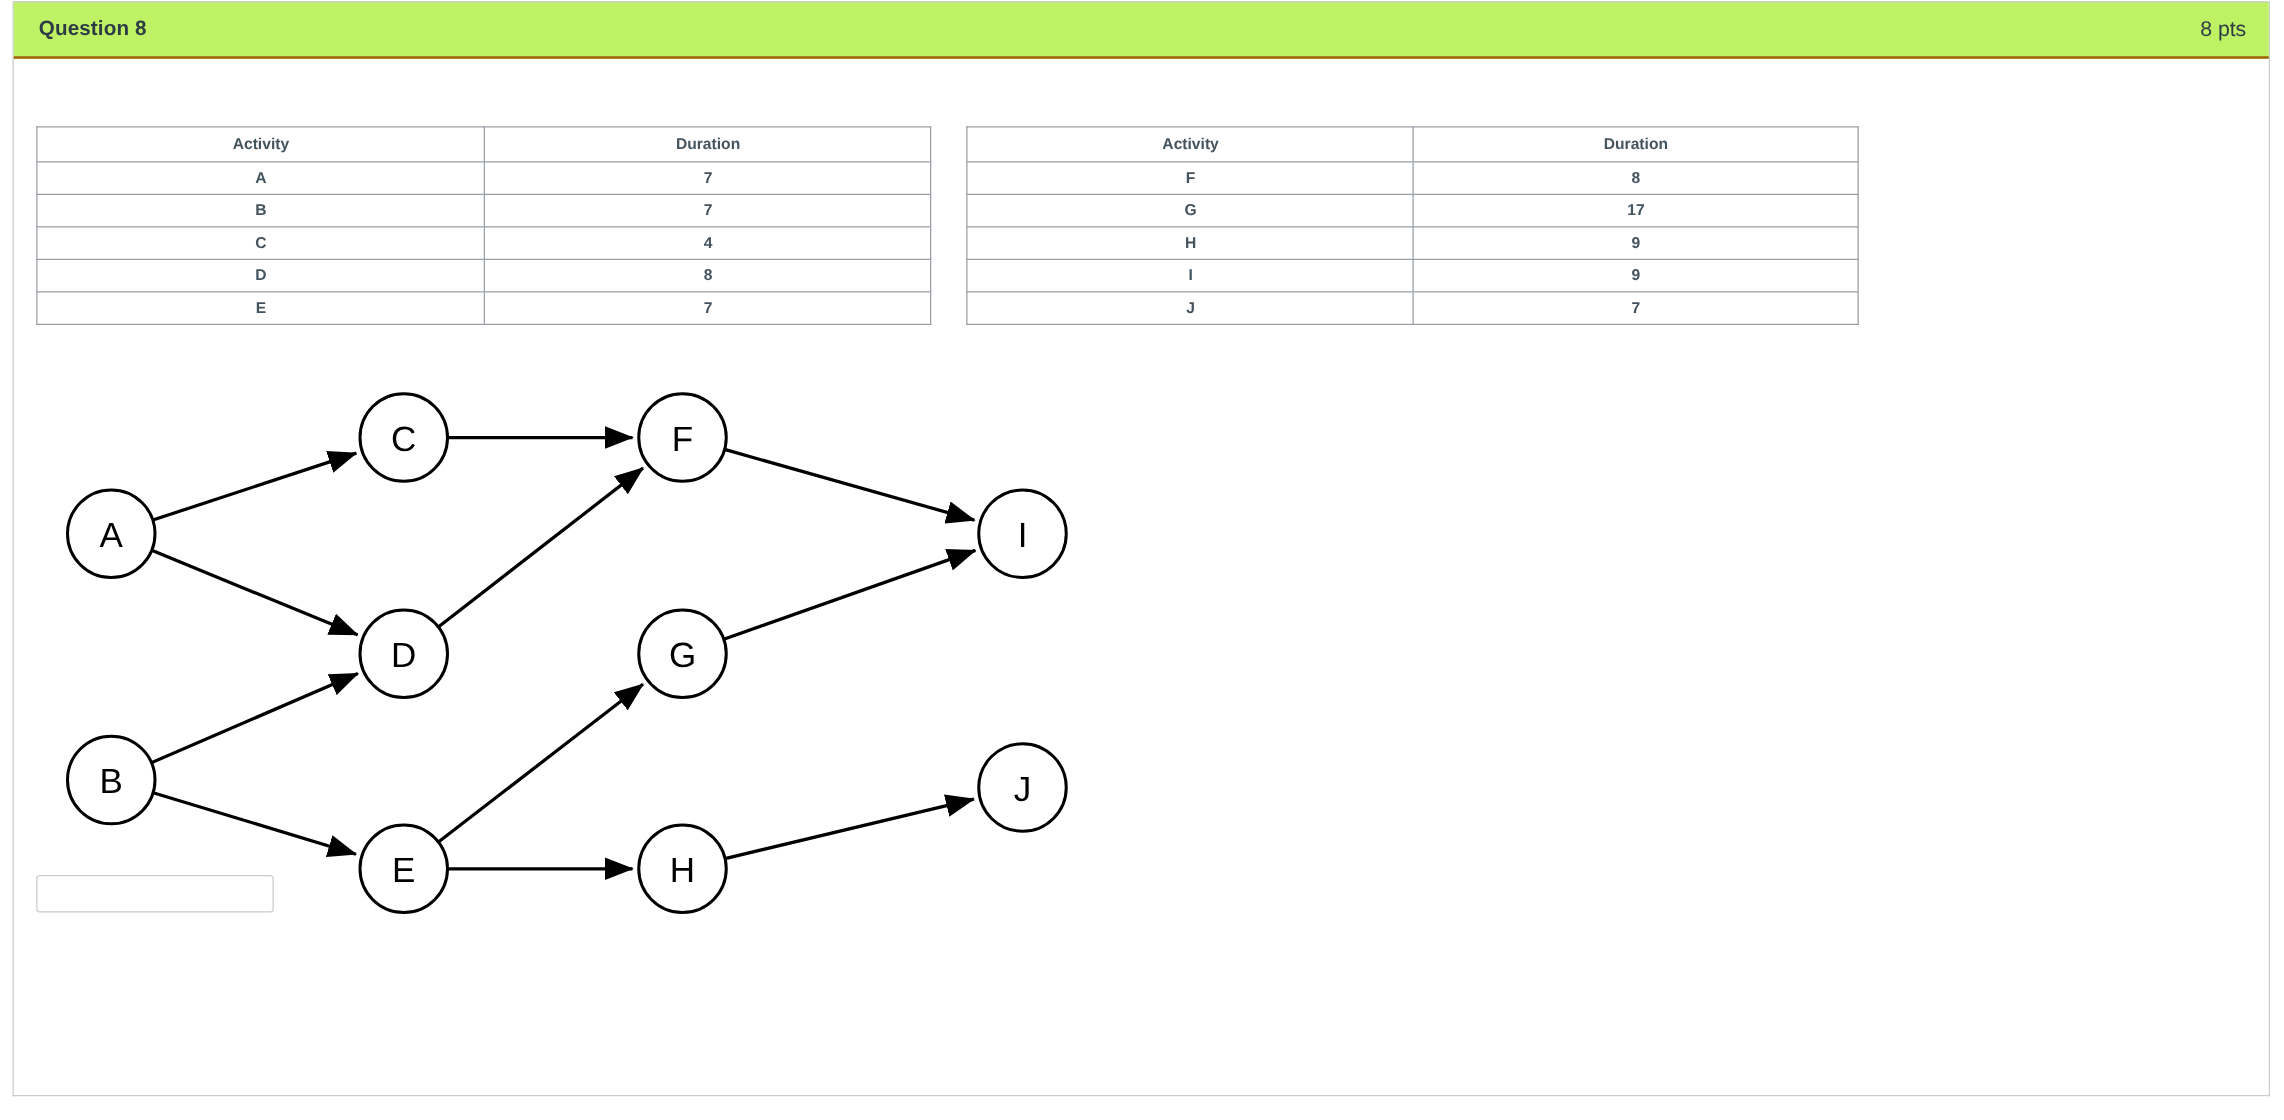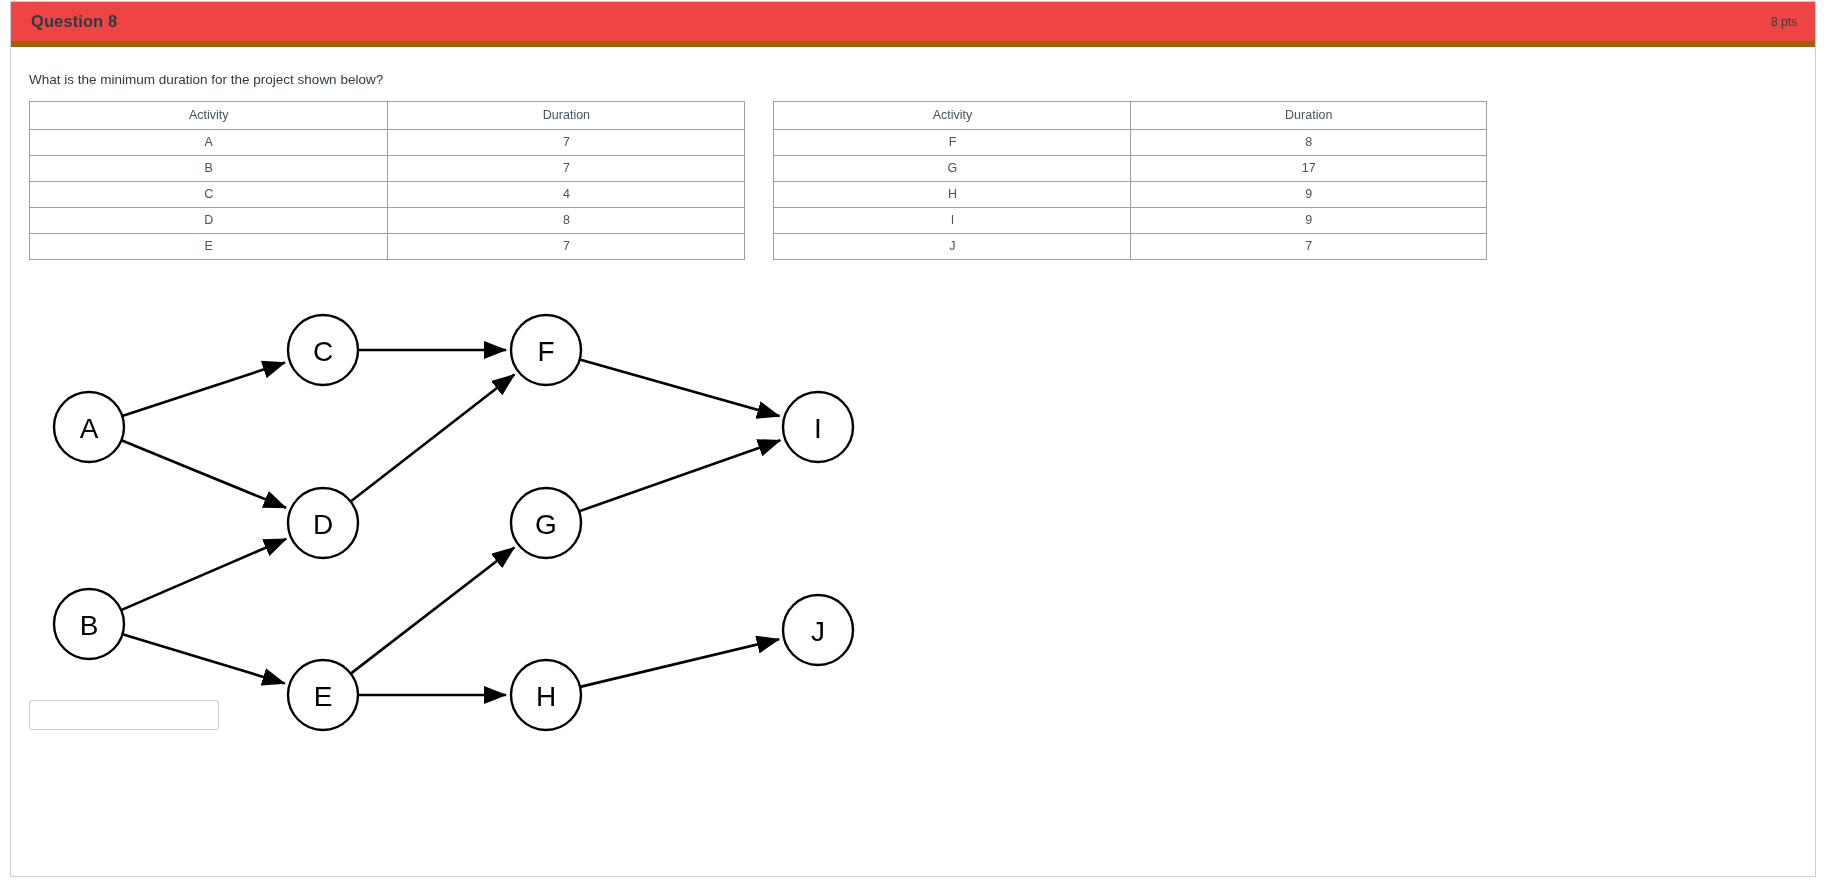--- a/index.html
+++ b/index.html
@@ -48,37 +48,37 @@
     overflow: hidden;
   }
 
   
   .question-header {
     position: absolute;
     left: 0;
     top: 0;
     right: 0;
     height: 46px;
-    background: #ef4444;
-    border-bottom: 6px solid #a16207;
+    background: #bef264;
+    border-bottom: 2px solid #a16207;
     border-top: 1px solid #c7cdd1;
     box-sizing: border-box;
     display: flex;
     align-items: center;
     justify-content: space-between;
     padding: 0 18px 0 20px;
   }
   .question-name {
     font-size: 16.5px;
     font-weight: bold;
     color: #2d3b45;
     letter-spacing: 0.1px;
   }
   .question-points {
-    font-size: 12px;
+    font-size: 17px;
     color: #2d3b45;
     font-weight: normal;
   }
 
   
   .question-body {
     position: absolute;
     left: 0;
     top: 47px;
     right: 0;
@@ -113,21 +113,21 @@
   table.dur-table.left  { width: 728px; }
   table.dur-table.right { width: 725px; }
   .table-gap { width: 28px; flex: 0 0 28px; }
 
   table.dur-table th,
   table.dur-table td {
     border: 1px solid #9aa0a6;
     text-align: center;
     vertical-align: middle;
     height: 25px;
-    font-weight: normal;
+    font-weight: bold;
     padding: 0;
     color: #44545f;
     line-height: 25px;
   }
   table.dur-table th { height: 27px; line-height: 27px; }
   table.dur-table col.c-act { width: 50.1%; }
   table.dur-table col.c-dur { width: 49.9%; }
 
   
   .diagram {
@@ -185,21 +185,20 @@
 
     <div class="collapse-arrow">◂</div>
 
     <div class="question-header">
       <div class="question-name">Question 8</div>
       <div class="question-points">8 pts</div>
     </div>
 
     <div class="question-body">
 
-      <div class="question-text">What is the minimum duration for the project shown below?</div>
 
       <div class="tables-wrap">
 
         <table class="dur-table left">
           <colgroup>
               <col class="c-act">
               <col class="c-dur">
             </colgroup>
           <thead>
             <tr>

